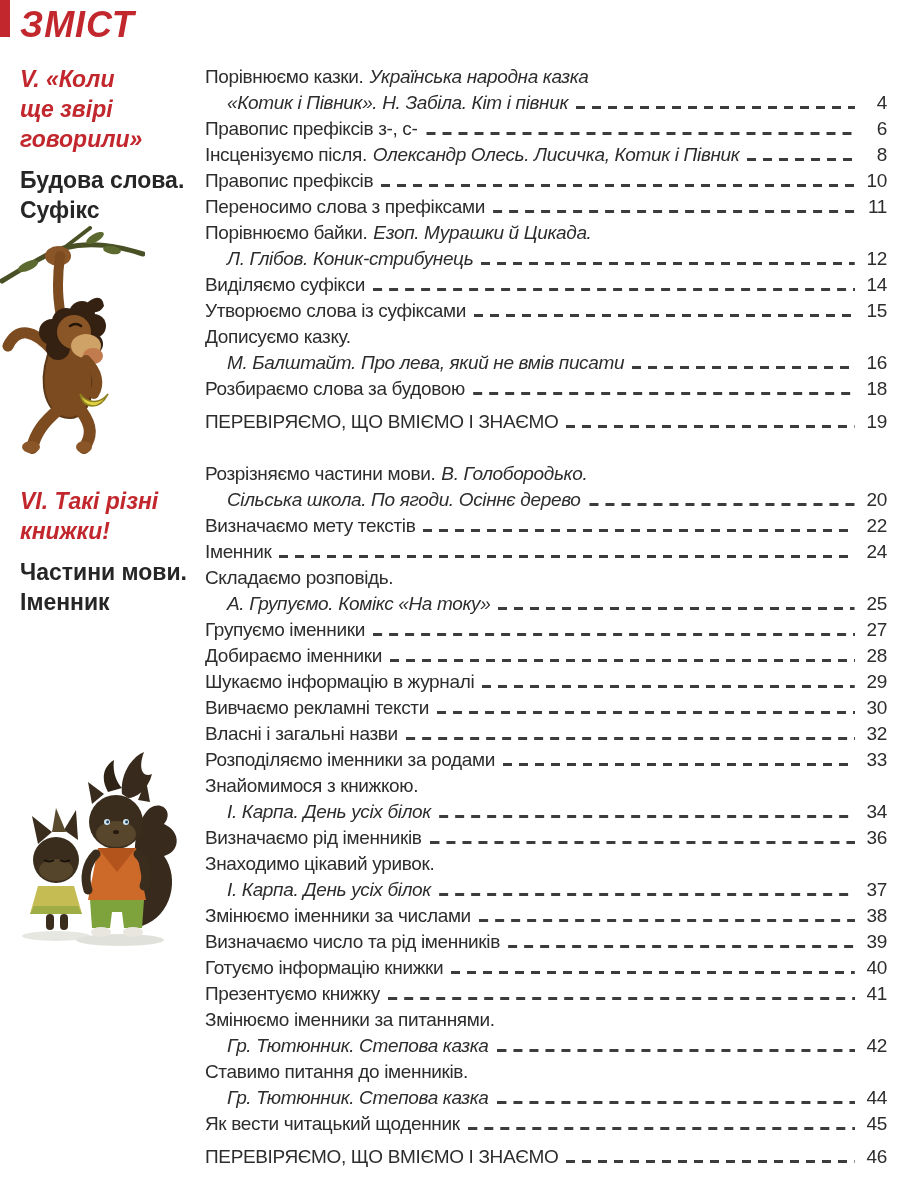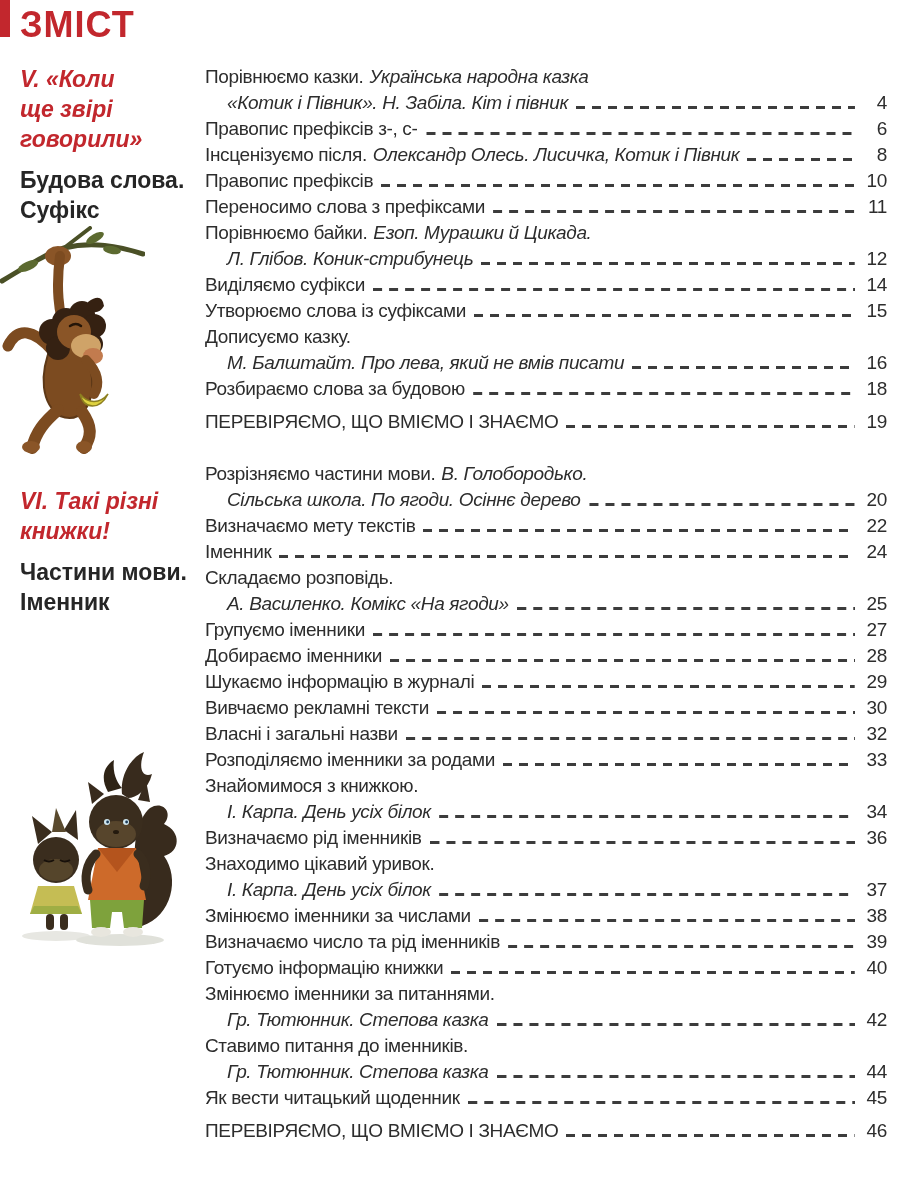--- a/index.html
+++ b/index.html
@@ -17,20 +17,21 @@
     overflow:hidden;
   }
   .red-strip{
     position:absolute;left:0;top:0;width:10px;height:37px;
     background:var(--accent);
   }
   .page-title{
     position:absolute;left:20px;top:4px;margin:0;
     font-size:36px;font-weight:bold;letter-spacing:1px;
     color:var(--accent);
+    font-style:italic;
   }
   .side-sec{position:absolute;left:20px;width:180px;}
   #sec-v{top:64px;}
   #sec-vi{top:486px;}
   .sec-head{
     font-weight:bold;font-size:23px;line-height:30px;
     color:var(--accent);white-space:pre-line;font-style:italic;
   }
   .sec-sub{
     font-weight:bold;font-size:23px;line-height:30px;
@@ -234,21 +235,21 @@
       </div>
       <div class="toc-row">
         <span class="rom">Іменник</span>
         <span class="leader"></span>
         <span class="page">24</span>
       </div>
       <div class="toc-row">
         <span class="rom">Складаємо розповідь.</span>
       </div>
       <div class="toc-row indent">
-        <span class="ital">А. Василенко. Комікс «На ягоди»</span>
+        <span class="ital">А. Групуємо. Комікс «На току»</span>
         <span class="leader"></span>
         <span class="page">25</span>
       </div>
       <div class="toc-row">
         <span class="rom">Групуємо іменники</span>
         <span class="leader"></span>
         <span class="page">27</span>
       </div>
       <div class="toc-row">
         <span class="rom">Добираємо іменники</span>
@@ -303,20 +304,25 @@
       </div>
       <div class="toc-row">
         <span class="rom">Визначаємо число та рід іменників</span>
         <span class="leader"></span>
         <span class="page">39</span>
       </div>
       <div class="toc-row">
         <span class="rom">Готуємо інформацію книжки</span>
         <span class="leader"></span>
         <span class="page">40</span>
+      </div>
+      <div class="toc-row">
+        <span class="rom">Презентуємо книжку</span>
+        <span class="leader"></span>
+        <span class="page">41</span>
       </div>
       <div class="toc-row">
         <span class="rom">Змінюємо іменники за питаннями.</span>
       </div>
       <div class="toc-row indent">
         <span class="ital">Гр. Тютюнник. Степова казка</span>
         <span class="leader"></span>
         <span class="page">42</span>
       </div>
       <div class="toc-row">

